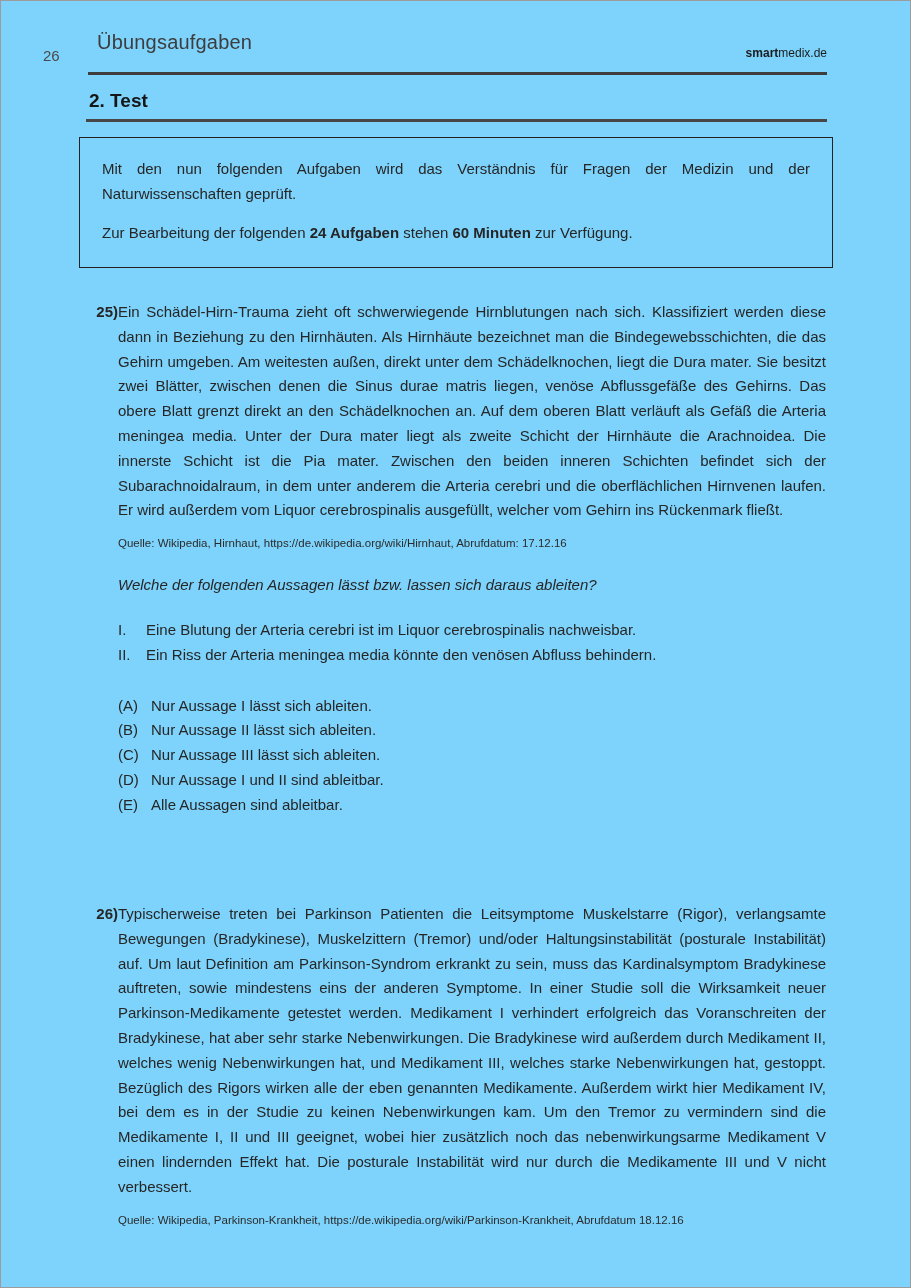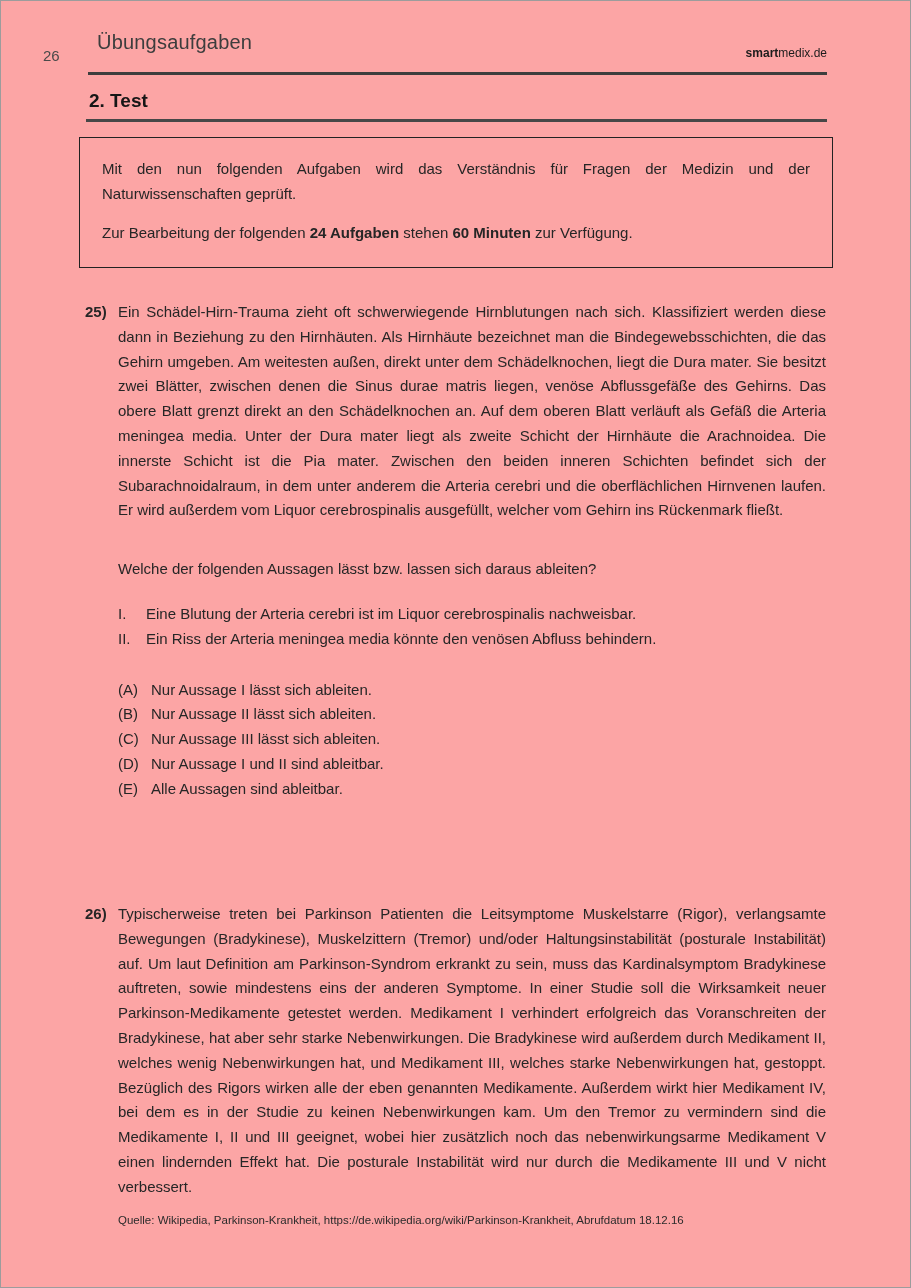--- a/index.html
+++ b/index.html
@@ -1,20 +1,20 @@
 <!DOCTYPE html>
 <html lang="de"><head>
 <meta charset="utf-8">
 <style>
   html,body{margin:0;padding:0;background:#fff;}
   .page{
     position:relative;
     width:909px;height:1286px;
     border:1px solid #9c9c9c;
-    background:#fca5a5;
+    background:#7dd3fc;
     font-family:"Liberation Sans","DejaVu Sans",sans-serif;
     color:#262626;
     overflow:hidden;
   }
   
   .hdr-num{position:absolute;top:46px;left:42px;font-size:15px;color:#4a4a4a;}
   .hdr-title{position:absolute;top:30px;left:88px;font-size:20px;color:#3d3d3d;letter-spacing:.2px;margin-left:8px;}
   .hdr-brand{position:absolute;top:45px;left:0;width:826px;text-align:right;font-size:12px;color:#1c1c1c;}
   .hdr-brand b{font-weight:700;}
   .rule-1{position:absolute;top:71px;left:87px;width:739px;height:3px;background:#3e3e3e;}
@@ -25,25 +25,25 @@
   .instr-box{
     position:absolute;top:136px;left:78px;width:754px;box-sizing:border-box;
     border:1px solid #222;padding:7px 10px 9px 10px;
     font-size:15px;line-height:24.6px;
   }
   .instr-box p{margin:12px;text-align:justify;}
   .instr-box p + p{margin-top:15px;}
   
   .question{position:absolute;left:84px;width:741px;font-size:15px;line-height:24.8px;}
   .q-row{display:flex;}
-  .q-num{flex:0 0 33px;font-weight:700;}
+  .q-num{flex:0 0 33px;font-weight:700;text-align:right;}
   .q-body{flex:1;min-width:0;}
   .q-text{text-align:justify;hyphens:auto;-webkit-hyphens:auto;}
   .src{margin-top:13px;font-size:11.5px;line-height:15px;color:#2b2b2b;}
-  .prompt{margin-top:34px;}
+  .prompt{margin-top:22px;font-style:italic;}
   .stmts{margin-top:20px;}
   .stmt{display:flex;line-height:24.8px;}
   .stmt-label{flex:0 0 28px;}
   .stmt-text{flex:1;text-align:left;}
   .opts{margin-top:26px;}
   .opt{display:flex;line-height:24.8px;}
   .opt-label{flex:0 0 33px;}
   .opt-text{flex:1;}
   .q25{top:299px;}
   .q26{top:901px;}
@@ -64,20 +64,21 @@
   <div class="instr-box">
     <p>Mit den nun folgenden Aufgaben wird das Verständnis für Fragen der Medizin und der Naturwissenschaften geprüft.</p>
     <p><span>Zur Bearbeitung der folgenden </span><b>24 Aufgaben</b><span> stehen </span><b>60 Minuten</b><span> zur Verfügung.</span></p>
   </div>
 
   <div class="question q25">
     <div class="q-row">
       <div class="q-num">25)</div>
       <div class="q-body">
         <div class="q-text">Ein Schädel-Hirn-Trauma zieht oft schwerwiegende Hirnblutungen nach sich. Klassifiziert werden diese dann in Beziehung zu den Hirnhäuten. Als Hirnhäute bezeichnet man die Bindegewebsschichten, die das Gehirn umgeben. Am weitesten außen, direkt unter dem Schädelknochen, liegt die Dura mater. Sie besitzt zwei Blätter, zwischen denen die Sinus durae matris liegen, venöse Abflussgefäße des Gehirns. Das obere Blatt grenzt direkt an den Schädelknochen an. Auf dem oberen Blatt verläuft als Gefäß die Arteria meningea media. Unter der Dura mater liegt als zweite Schicht der Hirnhäute die Arachnoidea. Die innerste Schicht ist die Pia mater. Zwischen den beiden inneren Schichten befindet sich der Subarachnoidalraum, in dem unter anderem die Arteria cerebri und die oberflächlichen Hirnvenen laufen. Er wird außerdem vom Liquor cerebrospinalis ausgefüllt, welcher vom Gehirn ins Rückenmark fließt.</div>
+        <div class="src">Quelle: Wikipedia, Hirnhaut, https://de.wikipedia.org/wiki/Hirnhaut, Abrufdatum: 17.12.16</div>
         <div class="prompt">Welche der folgenden Aussagen lässt bzw. lassen sich daraus ableiten?</div>
 
         <div class="stmts">
           <div class="stmt">
             <span class="stmt-label">I.</span>
             <span class="stmt-text q-text">Eine Blutung der Arteria cerebri ist im Liquor cerebrospinalis nachweisbar.</span>
           </div>
           <div class="stmt">
             <span class="stmt-label">II.</span>
             <span class="stmt-text q-text">Ein Riss der Arteria meningea media könnte den venösen Abfluss behindern.</span>

